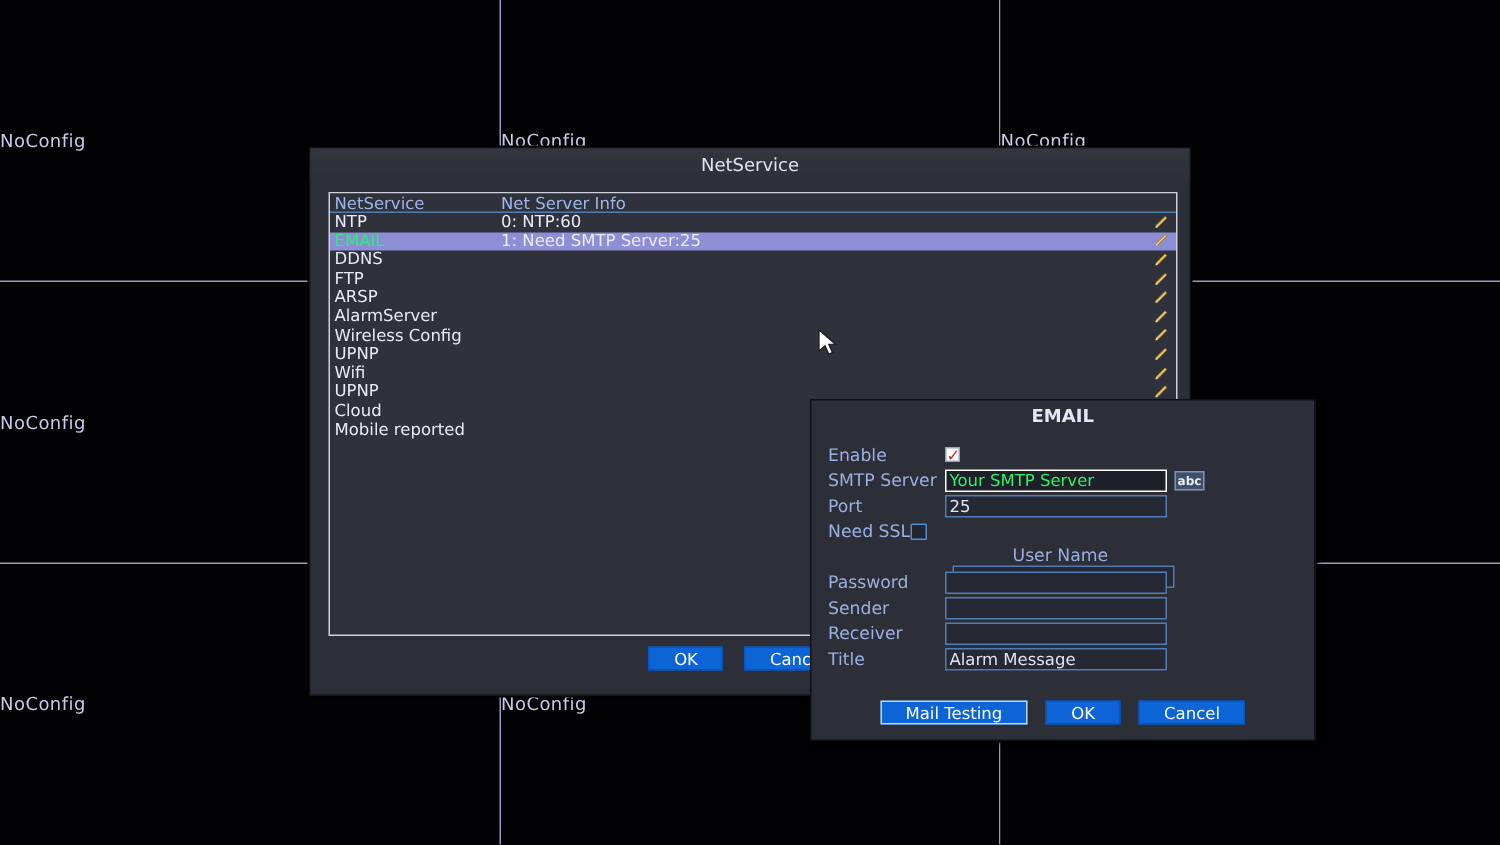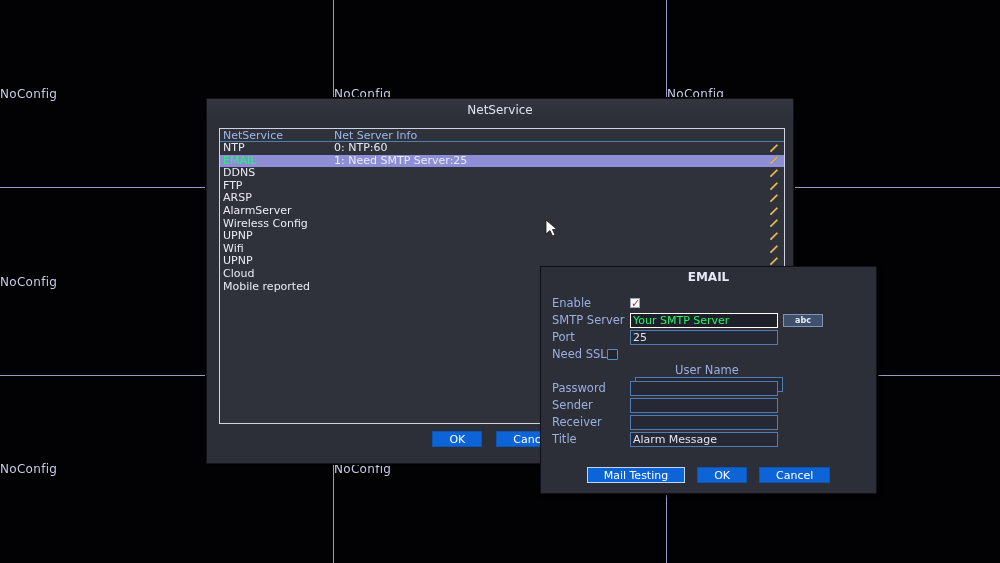--- a/index.html
+++ b/index.html
@@ -169,21 +169,21 @@
     position:absolute; left:0; top:-1px;
     color:#c62a2a; font-size:11px; line-height:11px;
   }
   .checkbox-empty {
     width:11px; height:11px;
     background:#22242e;
     border:1.5px solid #4e8fd0;
     border-radius:1px;
   }
   .abc-btn {
-    width:40px; height:13px;
+    width:20px; height:13px;
     background:#40506a;
     border:1px solid #7f93b4;
     color:#e7ecf7;
     font-size:8px;
     font-weight:bold;
     line-height:11px;
     text-align:center;
     margin-left:5px;
   }
   .btnrow-email {

